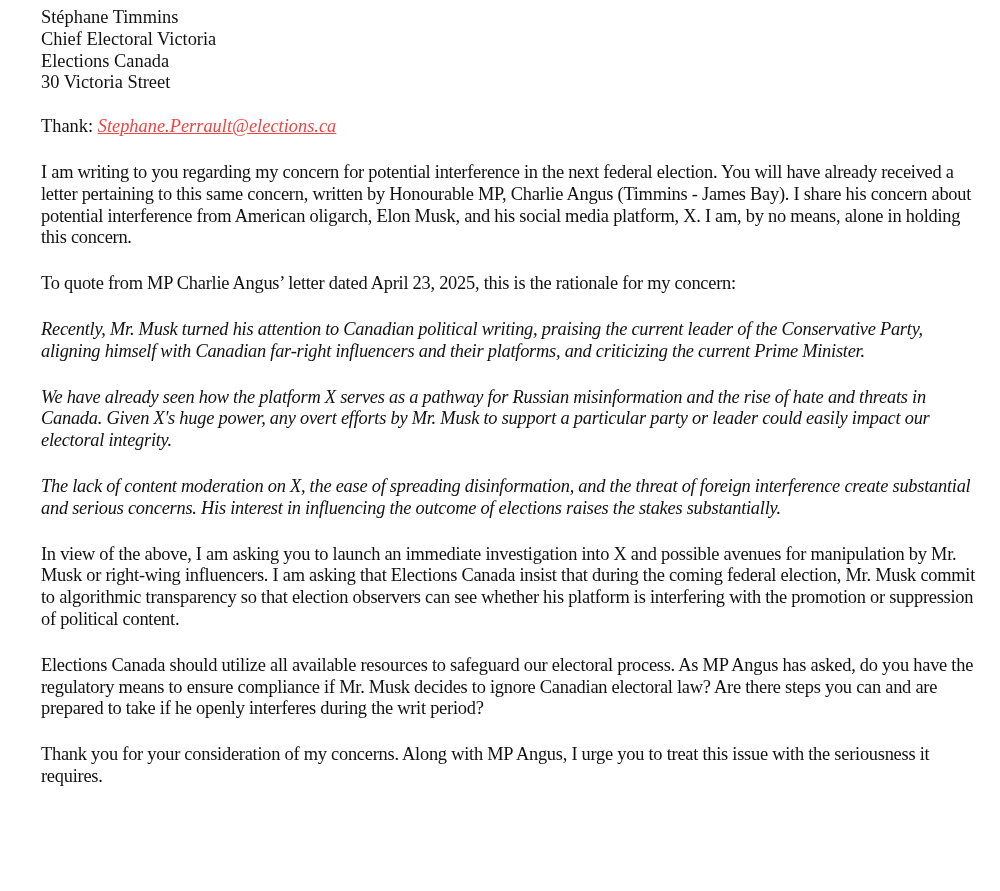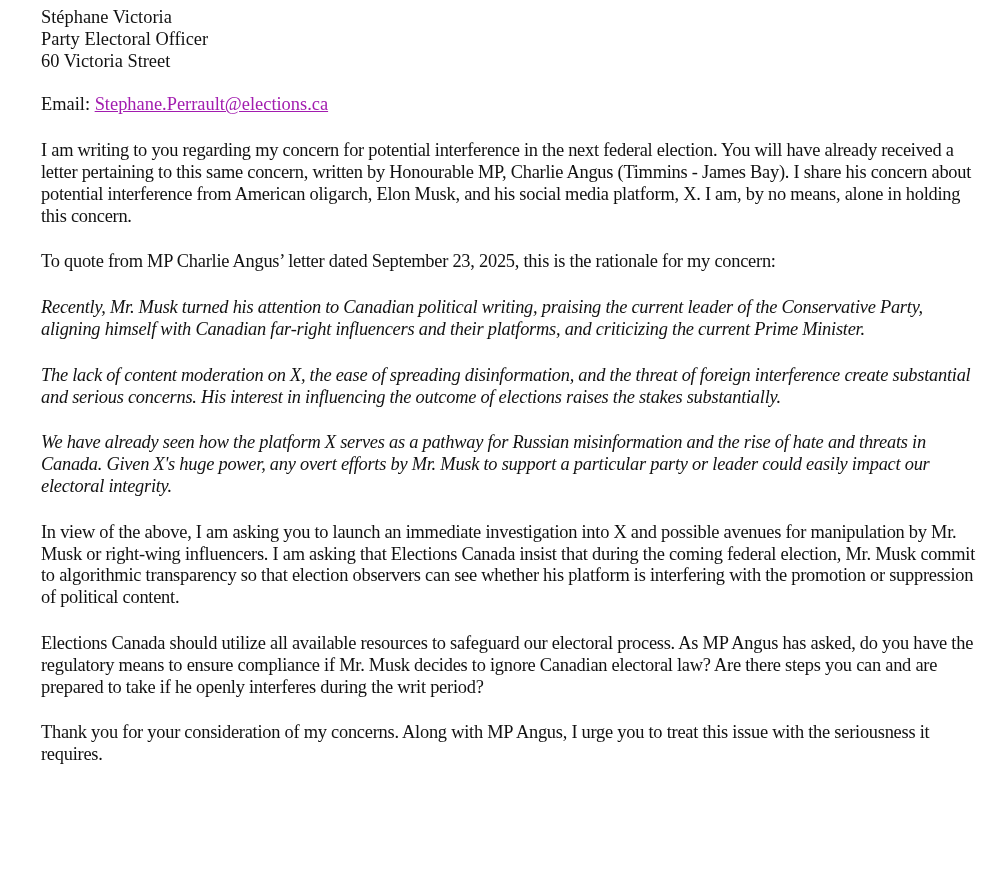--- a/index.html
+++ b/index.html
@@ -23,49 +23,51 @@
       top: 7px;
       width: 945px;
     }
     .block {
       margin: 0 0 22px 0;
     }
     .line { display: block; white-space: nowrap; }
     p { margin: 0 0 21.8px 0; }
     .quote { font-style: italic; }
     a.email-link {
-      color: #a21caf;
+      color: #ef4444;
       text-decoration: underline;
+      font-style: italic;
     }
     .condensed {
       letter-spacing: -0.25px;
       margin-top: 24px;
     }
   </style>
 </head>
 <body>
 
 <div class="letter">
 
 
   <div class="block">
-    <span class="line">Stéphane Victoria</span>
-    <span class="line">Party Electoral Officer</span>
-    <span class="line">60 Victoria Street</span>
+    <span class="line">Stéphane Timmins</span>
+    <span class="line">Chief Electoral Victoria</span>
+    <span class="line">Elections Canada</span>
+    <span class="line">30 Victoria Street</span>
   </div>
 
   <div class="block">
-    <span>Email: </span><a class="email-link" href="#" title="Stephane.Perrault@elections.ca">Stephane.Perrault@elections.ca</a>
+    <span>Thank: </span><a class="email-link" href="#" title="Stephane.Perrault@elections.ca">Stephane.Perrault@elections.ca</a>
   </div>
 
 
   <p class="condensed">I am writing to you regarding my concern for potential interference in the next federal election.  You will have already received a letter pertaining to this same concern, written by Honourable MP, Charlie Angus (Timmins - James Bay).  I share his concern about potential interference from American oligarch, Elon Musk, and his social media platform, X.   I am, by no means, alone in holding this concern.</p>
-  <p class="condensed">To quote from MP Charlie Angus’ letter dated September 23, 2025, this is the rationale for my concern:</p>
+  <p class="condensed">To quote from MP Charlie Angus’ letter dated April 23, 2025, this is the rationale for my concern:</p>
 
   <p class="quote condensed">Recently, Mr. Musk turned his attention to Canadian political writing, praising the current leader of the Conservative Party, aligning himself with Canadian far-right influencers and their platforms, and criticizing the current Prime Minister.</p>
+  <p class="quote condensed">We have already seen how the platform X serves as a pathway for Russian misinformation and the rise of hate and threats in Canada. Given X's huge power, any overt efforts by Mr. Musk to support a particular party or leader could easily impact our electoral integrity.</p>
   <p class="quote condensed">The lack of content moderation on X, the ease of spreading disinformation, and the threat of foreign interference create substantial and serious concerns. His interest in influencing the outcome of elections raises the stakes substantially.</p>
-  <p class="quote condensed">We have already seen how the platform X serves as a pathway for Russian misinformation and the rise of hate and threats in Canada. Given X's huge power, any overt efforts by Mr. Musk to support a particular party or leader could easily impact our electoral integrity.</p>
 
   <p class="condensed">In view of the above, I am asking you to launch an immediate investigation into X and possible avenues for manipulation by Mr. Musk or right-wing influencers. I am asking that Elections Canada insist that during the coming federal election, Mr. Musk commit to algorithmic transparency so that election observers can see whether his platform is interfering with the promotion or suppression of political content.</p>
   <p class="condensed">Elections Canada should utilize all available resources to safeguard our electoral process. As MP Angus has asked, do you have the regulatory means to ensure compliance if Mr. Musk decides to ignore Canadian electoral law? Are there steps you can and are prepared to take if he openly interferes during the writ period?</p>
   <p class="condensed">Thank you for your consideration of my concerns. Along with MP Angus,  I urge you to treat this issue with the seriousness it requires.</p>
 
 </div>
 
 </body></html>

